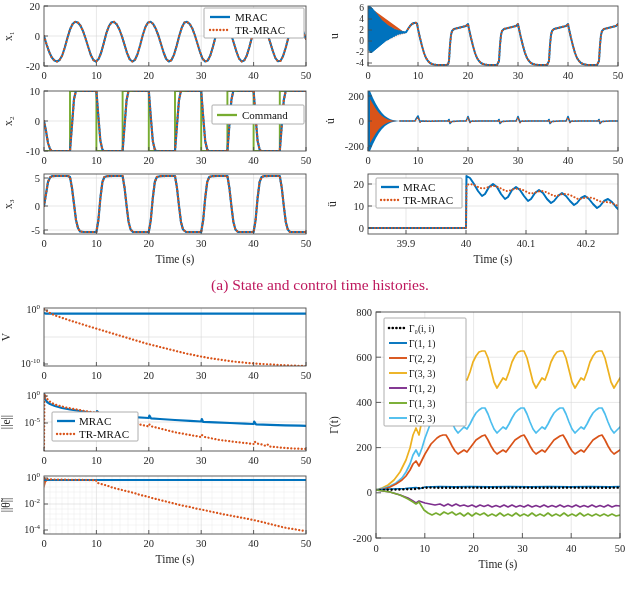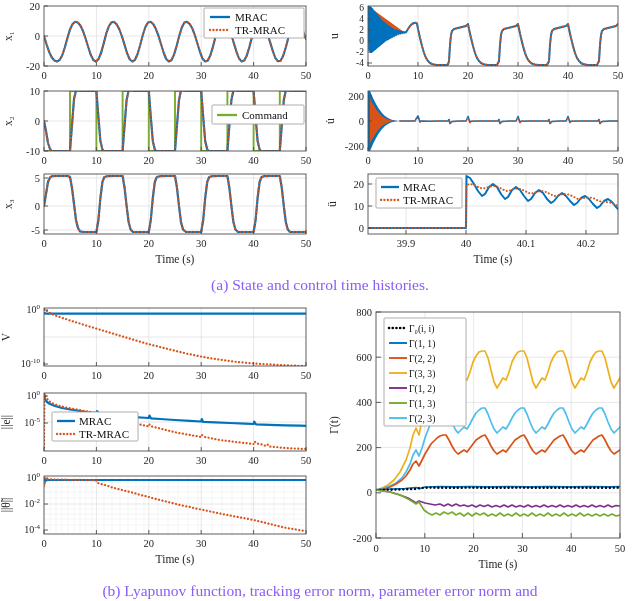--- a/index.html
+++ b/index.html
@@ -1,19 +1,19 @@
 <!DOCTYPE html>
 <html><head>
 <meta charset="utf-8">
 <style>
   html,body{margin:0;padding:0;background:#fff;}
   body{width:640px;height:601px;overflow:hidden;font-family:"Liberation Serif",serif;color:#000;}
   .page{position:relative;width:640px;height:601px;}
   .fig{position:absolute;}
-  .caption{position:absolute;width:100%;text-align:center;font-family:"Liberation Serif",serif;font-size:15.5px;color:#8b5cf6;}
+  .caption{position:absolute;width:100%;text-align:center;font-family:"Liberation Serif",serif;font-size:15.5px;color:#be185d;}
   .panel{position:absolute;}
   svg{display:block;overflow:visible;}
   .axtext{font-family:"Liberation Serif",serif;fill:#262626;}
   .ticklbl{font-size:10.5px;}
   .ticklbl-sm{font-size:9.5px;}
   .axlabel{font-size:11.5px;}
   .legbox{fill:#fff;stroke:#9a9a9a;stroke-width:.8;}
   .legtxt{font-family:"Liberation Serif",serif;font-size:11px;fill:#111;}
   .legtxt-sm{font-family:"Liberation Serif",serif;font-size:9.6px;fill:#111;}
   .frame{fill:none;stroke:#4d4d4d;stroke-width:.9;}
@@ -610,15 +610,14 @@
           <text class="legtxt-sm" x="89" y="91.5">Γ(1, 2)</text>
           <line x1="69" y1="103" x2="87" y2="103" stroke="#77AC30" stroke-width="1.9"></line>
           <text class="legtxt-sm" x="89" y="106.5">Γ(1, 3)</text>
           <line x1="69" y1="118" x2="87" y2="118" stroke="#4DBEEE" stroke-width="1.9"></line>
           <text class="legtxt-sm" x="89" y="121.5">Γ(2, 3)</text>
         </g>
       </svg>
     </div>
   </div>
 
-  <div class="caption" style="top:582px;left:0;">(b) Lyapunov function, tracking error norm, parameter error norm and</div>
 
 </div>
 
 </body></html>

